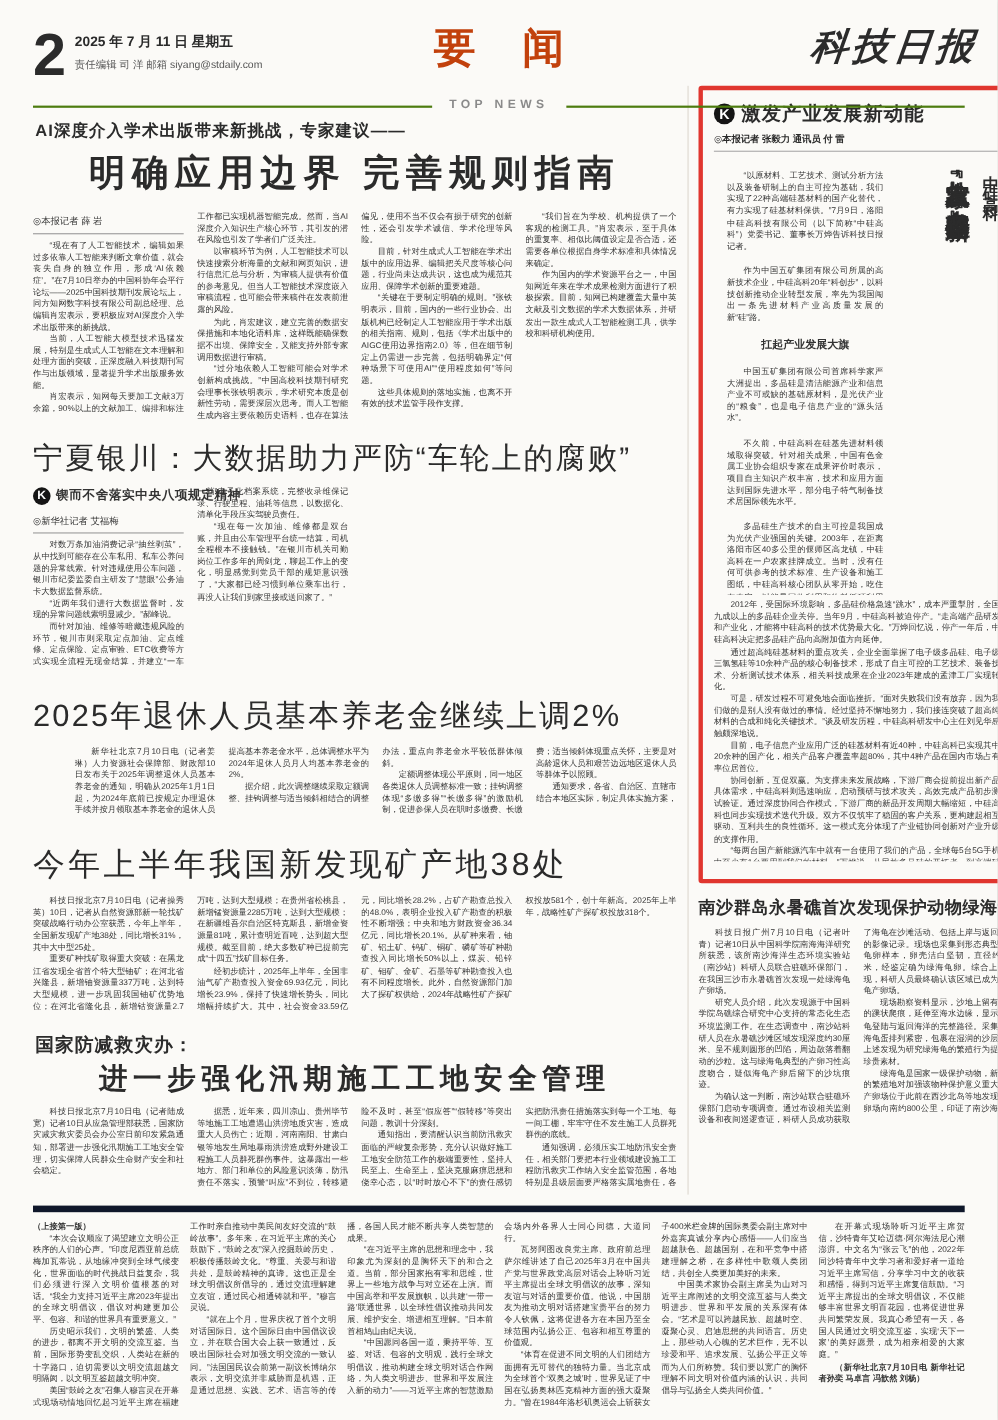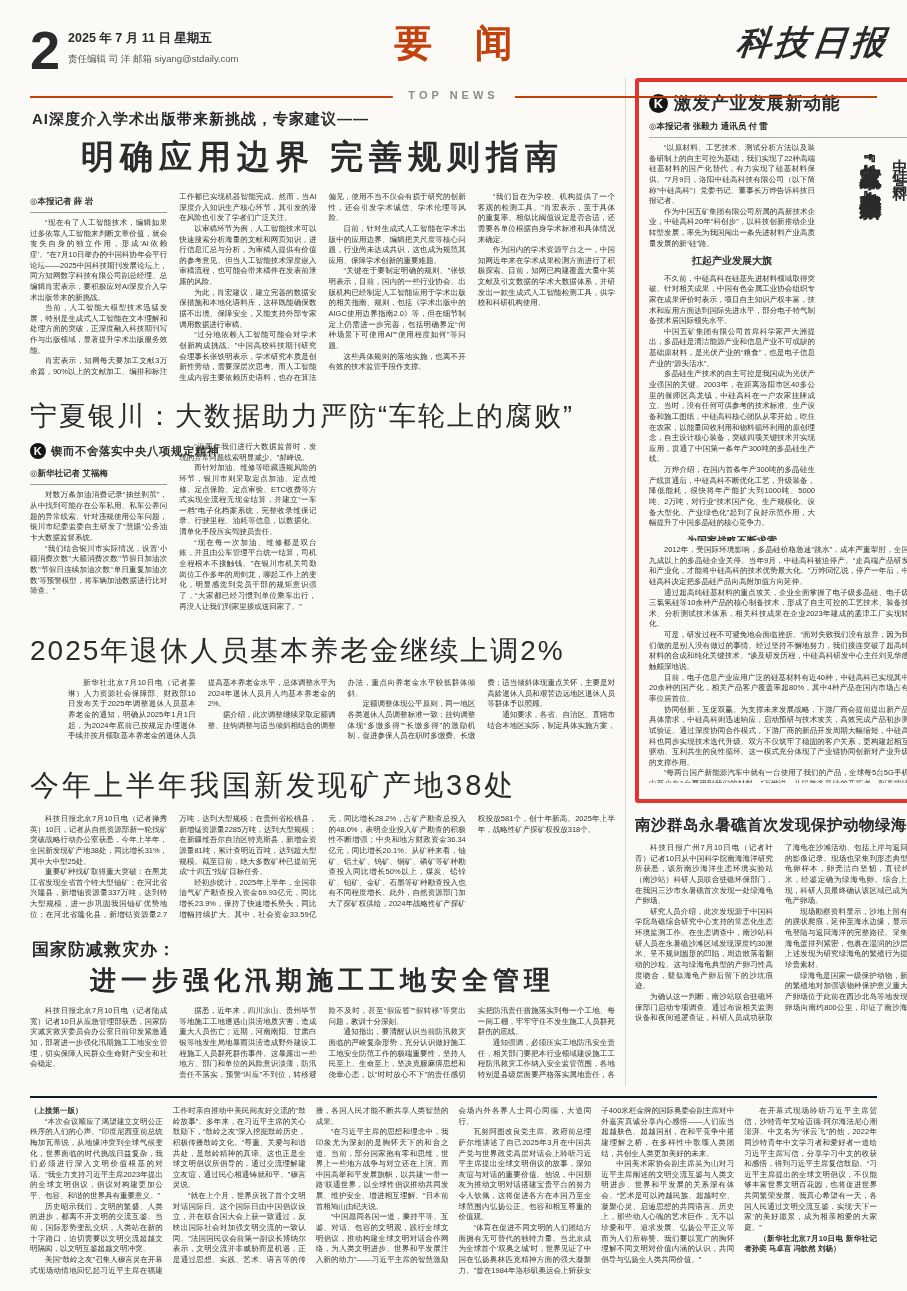--- a/index.html
+++ b/index.html
@@ -9,62 +9,62 @@
   
   .hdr{position:relative;height:68px;padding:24px 30px 0 30px;}
   .pagenum{float:left;font-size:54px;font-weight:900;line-height:52px;letter-spacing:-2px;}
   .hmeta{float:left;margin:6px 0 0 10px;}
   .hdate{font-size:12.5px;font-weight:700;}
   .heditor{font-size:9.5px;color:#555;margin-top:6px;}
   .hcenter{position:absolute;left:50%;top:18px;transform:translateX(-50%);text-align:center;}
   .sectitle{font-size:38px;font-weight:900;color:#c2410c;letter-spacing:16px;padding-left:16px;white-space:nowrap;}
   .masthead{position:absolute;right:18px;top:20px;font-family:"DejaVu Serif","Liberation Serif",serif;
             font-style:italic;font-weight:700;font-size:34px;letter-spacing:4px;transform:skewX(-6deg);}
-  .rule-row{position:relative;margin:4px 30px 0 30px;border-top:2px solid #c2410c;}
+  .rule-row{position:relative;margin:4px 30px 0 30px;border-top:2px solid #4d7c0f;}
   .topnews{position:absolute;top:-9px;left:50%;transform:translateX(-50%);background:#fbfaf7;
            padding:0 16px;font-size:11px;font-weight:700;color:#8a8a8a;letter-spacing:4px;}
   
   .main{display:flex;padding:8px 12px 0 30px;gap:10px;}
   .leftcol{width:585px;flex:none;}
   .rightcol{flex:1;margin-top:-28px;padding-left:9px;border-left:1px solid #ddd8cf;}
   
   .kicker{font-size:15px;font-weight:900;margin:4px 0 2px 2px;letter-spacing:1px;}
   .h-xl{font-size:33px;font-weight:900;text-align:center;letter-spacing:6px;margin:6px 0 12px;white-space:nowrap;}
   .h-l{font-size:26px;font-weight:400;text-align:left;letter-spacing:2px;margin:10px 0 8px;white-space:nowrap;}
   .cols{column-gap:12px;column-fill:auto;text-align:justify;font-size:7.5px;line-height:1.42;
         overflow:hidden;color:#333;}
   .cols-4{column-count:4;}
   .cols-2{column-count:2;}
   .cols-6{column-count:6;column-gap:10px;}
   .cols p{margin:0;text-indent:2em;}
-  .byline{font-size:8.5px;font-weight:700;padding:3px 0 5px;border-bottom:1px solid #9a9a9a;
+  .byline{font-size:8.5px;font-weight:400;padding:3px 0 5px;border-bottom:1px solid #9a9a9a;
           margin-bottom:5px;break-inside:avoid;text-indent:0;}
   .badgerow{display:flex;align-items:center;gap:5px;font-weight:900;font-size:11.5px;
             letter-spacing:.5px;break-inside:avoid;margin:1px 0 5px;white-space:nowrap;}
   .klogo{width:16px;height:16px;flex:none;border-radius:50%;background:#151515;color:#fff;
          font-weight:900;font-size:11px;line-height:16px;text-align:center;display:inline-block;}
   .subhead{text-align:center;font-weight:900;font-size:10px;margin:5px 0;text-indent:0 !important;}
   
   .redbox{border:4px solid #e0362f;border-radius:3px;padding:9px 10px 8px;height:700px;overflow:hidden;background:#fbfaf7;}
   .box-head{display:flex;align-items:center;gap:6px;}
   .box-title{font-size:17.5px;font-weight:900;letter-spacing:1px;}
   .klogo-lg{width:19px;height:19px;font-size:13px;line-height:19px;}
   .box-byline{font-size:8.5px;font-weight:700;margin:6px 0 5px;padding-bottom:4px;border-bottom:1px solid #aaa;}
   .box-top{display:flex;height:398px;overflow:hidden;}
   .box-top-text{flex:1;font-size:7.5px;line-height:1.42;text-align:justify;overflow:hidden;color:#333;}
-  .box-top-text p{margin:0;text-indent:2em;}
+  .box-top-text p{margin:12px;text-indent:2em;}
   .verthead{flex:none;width:92px;writing-mode:vertical-rl;padding-top:4px;padding-left:2px;}
   .vt-prefix{display:block;font-size:15px;font-weight:900;letter-spacing:9px;margin-left:6px;}
   .vt-main{display:block;font-size:22.5px;font-weight:900;letter-spacing:0.5px;line-height:1.25;}
   .box-bottom{margin-top:4px;font-size:7.5px;line-height:1.42;text-align:justify;height:238px;overflow:hidden;color:#333;}
   .box-bottom p{margin:0;text-indent:2em;}
   
   .h-turtle{font-size:15.5px;font-weight:900;text-align:center;letter-spacing:.5px;margin:12px 0 7px;white-space:nowrap;}
   
-  .bottom{margin:10px 30px 0;border-top:2px solid #0f172a;padding-top:8px;}
+  .bottom{margin:10px 30px 0;border-top:6px solid #0f172a;padding-top:8px;}
   .bottom .cols{height:178px;}
   .lead-label{font-weight:900;text-indent:0 !important;}
   .credit{font-weight:700;text-indent:2em;}
   .h-flood{font-size:26px;font-weight:900;text-align:center;letter-spacing:5px;margin:2px 0 8px;white-space:nowrap;}
 </style>
 </head>
 <body>
 
 <div class="page">
 
@@ -111,21 +111,20 @@
       <div>
         <div class="h-l" style="font-size:27px;">宁夏银川：大数据助力严防“车轮上的腐败”</div>
         <div class="cols cols-4" style="height:176px;">
           <div class="badgerow">
             <span class="klogo">K</span>
             <span>锲而不舍落实中央八项规定精神</span>
           </div>
           <div class="byline">◎新华社记者 艾福梅</div>
           <div>
               <p>对数万条加油消费记录“抽丝剥茧”，从中找到可能存在公车私用、私车公养问题的异常线索。针对违规使用公车问题，银川市纪委监委自主研发了“慧眼”公务油卡大数据监督系统。</p>
-              <p>“我们结合银川市实际情况，设置‘小额消费次数’‘大额消费次数’‘节假日加油次数’‘节假日连续加油次数’‘单日重复加油次数’等预警模型，将车辆加油数据进行比对筛查。”</p>
               <p>“近两年我们进行大数据监督时，发现的异常问题线索明显减少。”郝峰说。</p>
               <p>而针对加油、维修等暗藏违规风险的环节，银川市则采取定点加油、定点维修、定点保险、定点审验、ETC收费等方式实现全流程无现金结算，并建立“一车一档”电子化档案系统，完整收录维保记录、行驶里程、油耗等信息，以数据化、清单化手段压实驾驶员责任。</p>
               <p>“现在每一次加油、维修都是双台账，并且由公车管理平台统一结算，司机全程根本不接触钱。”在银川市机关司勤岗位工作多年的周剑龙，聊起工作上的变化，明显感觉到党员干部的规矩意识强了，“大家都已经习惯到单位乘车出行，再没人让我们到家里接或送回家了。”</p>
             </div>
         </div>
       </div>
 
       <div>
         <div class="h-l" style="font-size:28px;margin-top:14px;">2025年退休人员基本养老金继续上调2%</div>
         <div class="cols cols-4" style="height:72px;margin-left:38px;">
@@ -173,22 +172,22 @@
         </div>
         <div class="box-byline">◎本报记者 张毅力  通讯员 付 雷</div>
         <div class="box-top">
           <div class="box-top-text">
             <div>
                 <p>“以原材料、工艺技术、测试分析方法以及装备研制上的自主可控为基础，我们实现了22种高端硅基材料的国产化替代，有力实现了硅基材料保供。”7月9日，洛阳中硅高科技有限公司（以下简称“中硅高科”）党委书记、董事长万烨告诉科技日报记者。</p>
                 <p>作为中国五矿集团有限公司所属的高新技术企业，中硅高科20年“科创步”，以科技创新推动企业转型发展，率先为我国闯出一条先进材料产业高质量发展的新“硅”路。</p>
               </div>
             <div class="subhead">扛起产业发展大旗</div>
             <div>
+                <p>中国五矿集团有限公司首席科学家严大洲提出，多晶硅是清洁能源产业和信息产业不可或缺的基础原材料，是光伏产业的“粮食”，也是电子信息产业的“源头活水”。</p>
                 <p>不久前，中硅高科在硅基先进材料领域取得突破。针对相关成果，中国有色金属工业协会组织专家在成果评价时表示，项目自主知识产权丰富，技术和应用方面达到国际先进水平，部分电子特气制备技术居国际领先水平。</p>
-                <p>中国五矿集团有限公司首席科学家严大洲提出，多晶硅是清洁能源产业和信息产业不可或缺的基础原材料，是光伏产业的“粮食”，也是电子信息产业的“源头活水”。</p>
                 <p>多晶硅生产技术的自主可控是我国成为光伏产业强国的关键。2003年，在距离洛阳市区40多公里的偃师区高龙镇，中硅高科在一户农家挂牌成立。当时，没有任何可供参考的技术标准、生产设备和施工图纸，中硅高科核心团队从零开始，吃住在农家，以能量回收利用和物料循环利用的原创理念，自主设计核心装备，突破四项关键技术并实现应用，贯通了中国第一条年产300吨的多晶硅生产线。</p>
                 <p>万烨介绍，在国内首条年产300吨的多晶硅生产线贯通后，中硅高科不断优化工艺，升级装备，降低能耗，很快将年产能扩大到1000吨、5000吨、2万吨，对行业“技术国产化、生产规模化、设备大型化、产业绿色化”起到了良好示范作用，大幅提升了中国多晶硅的核心竞争力。</p>
               </div>
             <div class="subhead">为国家战略不断求索</div>
           </div>
           <div class="verthead">
             <span class="vt-prefix">中硅高科：</span>
             <span class="vt-main">从农家『出发』，走出一条『硅』基创新路</span>
           </div>
         </div>

